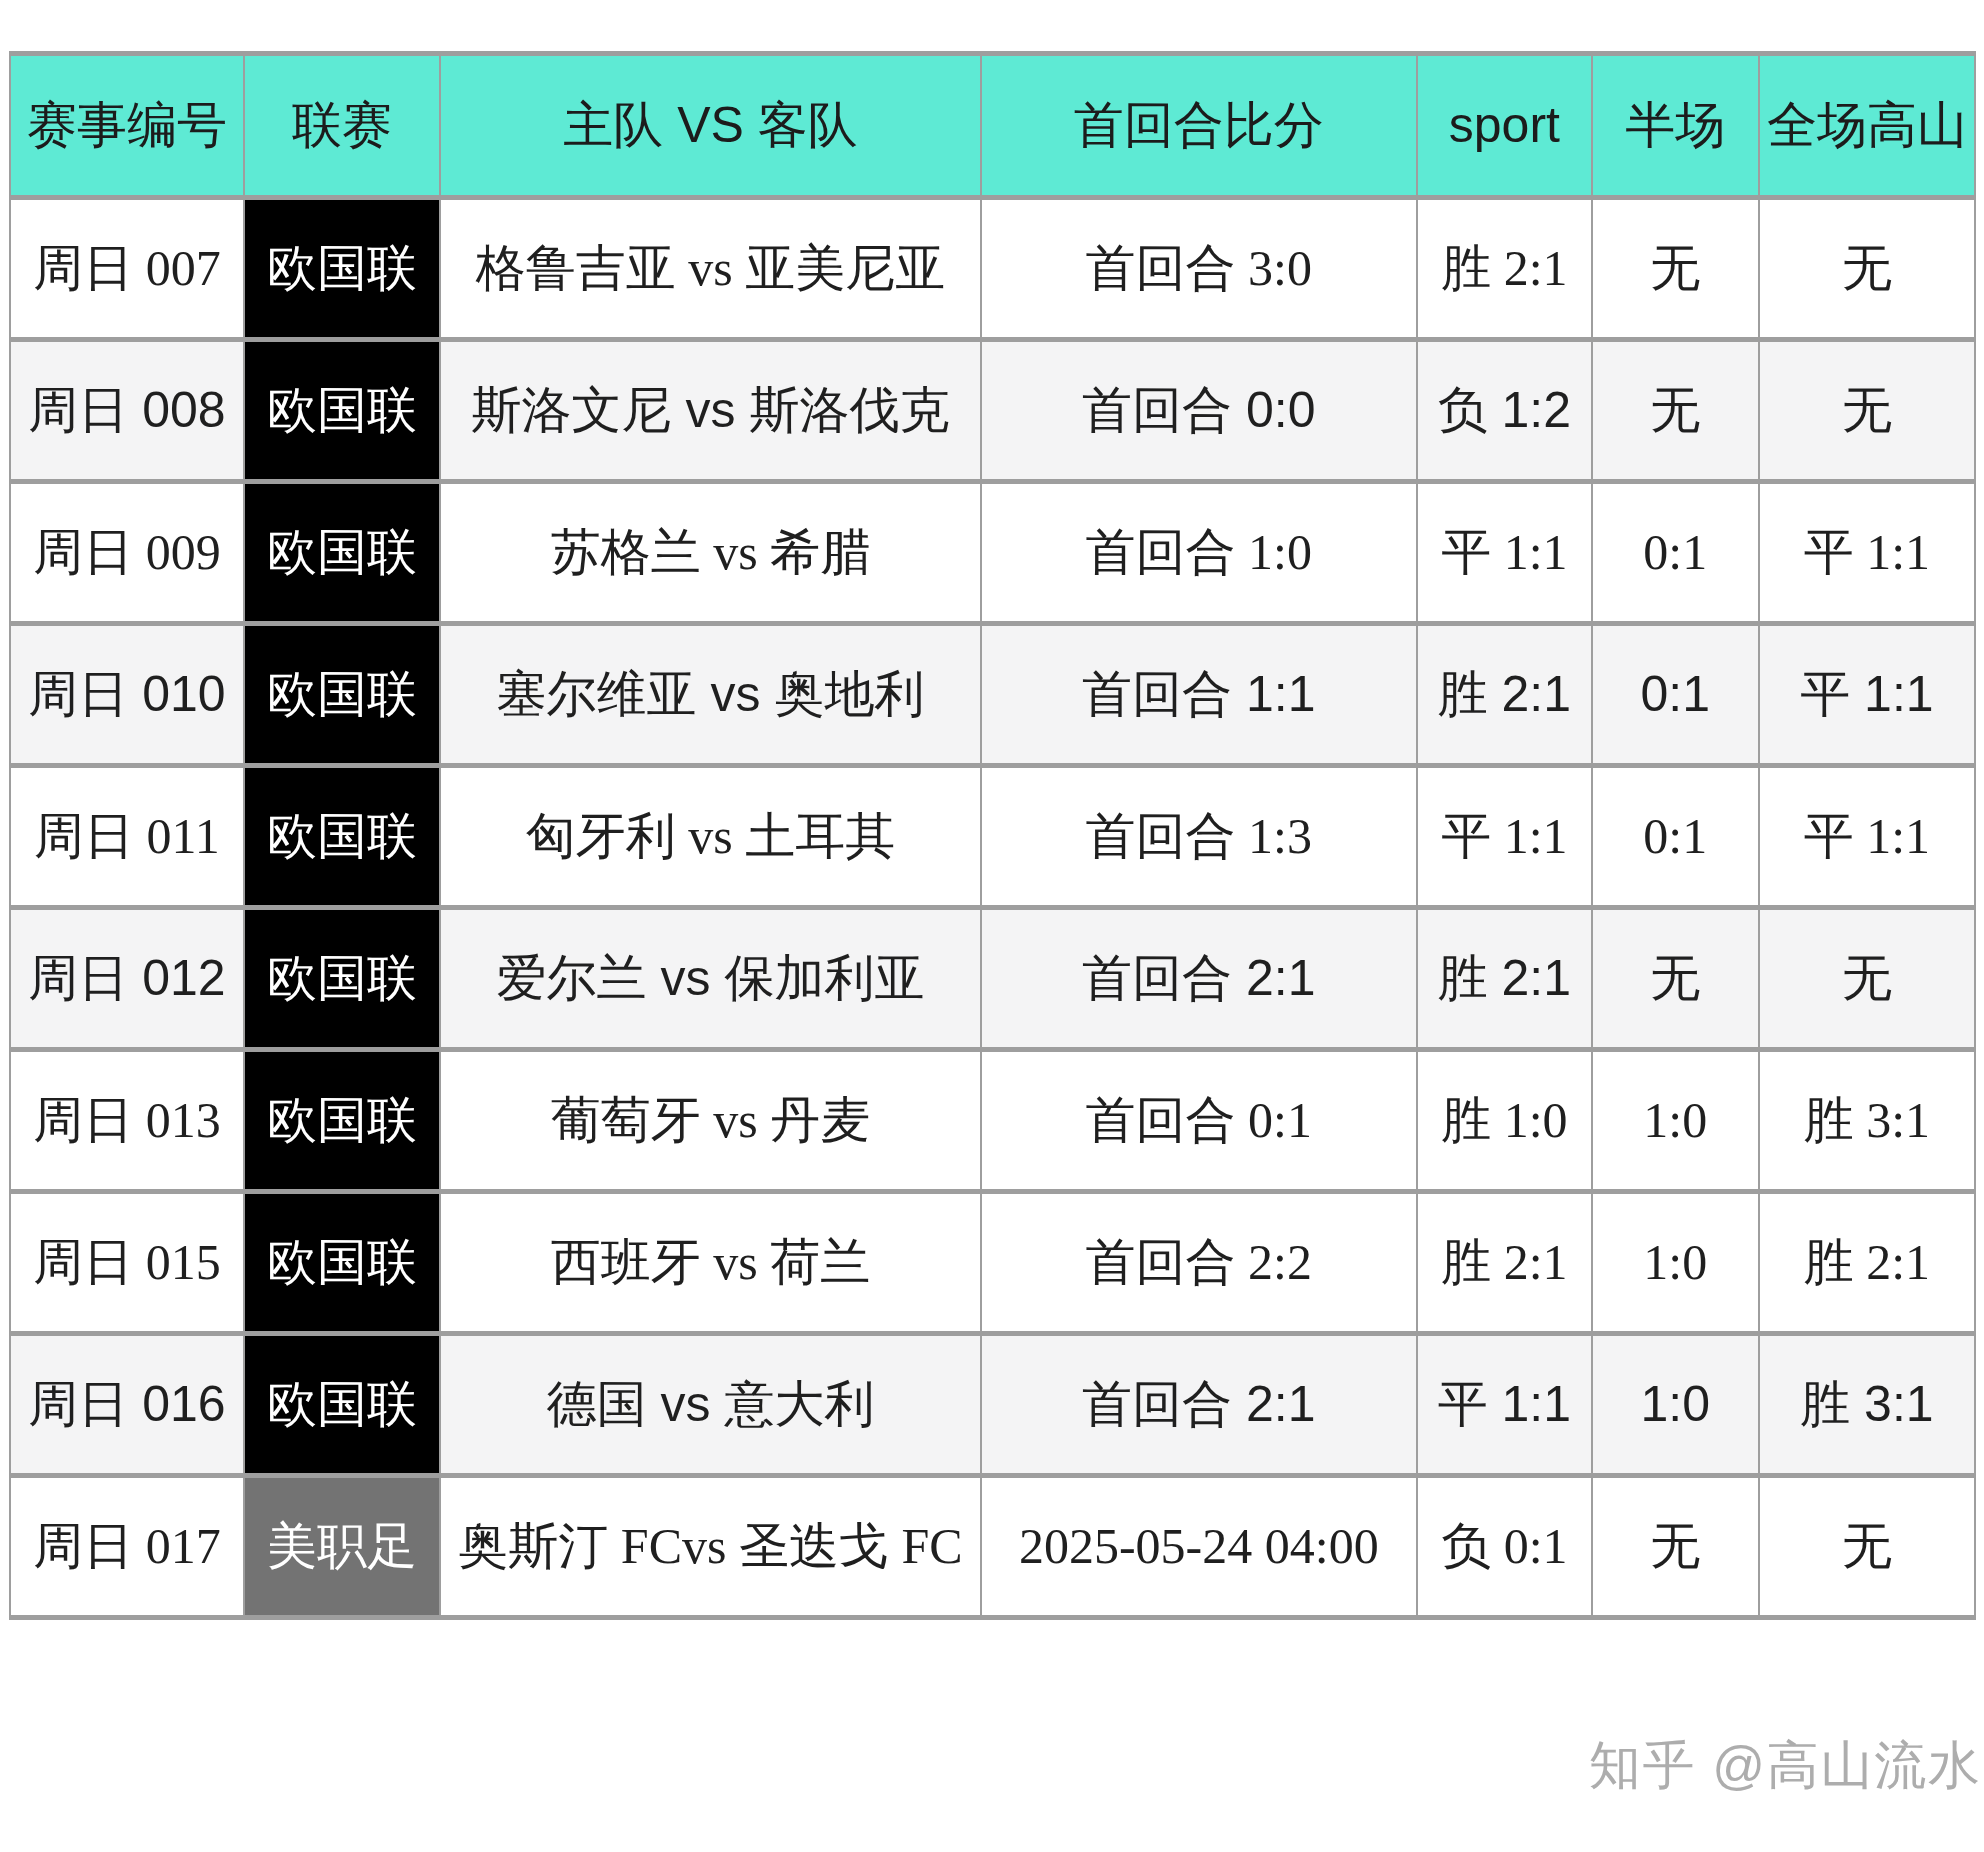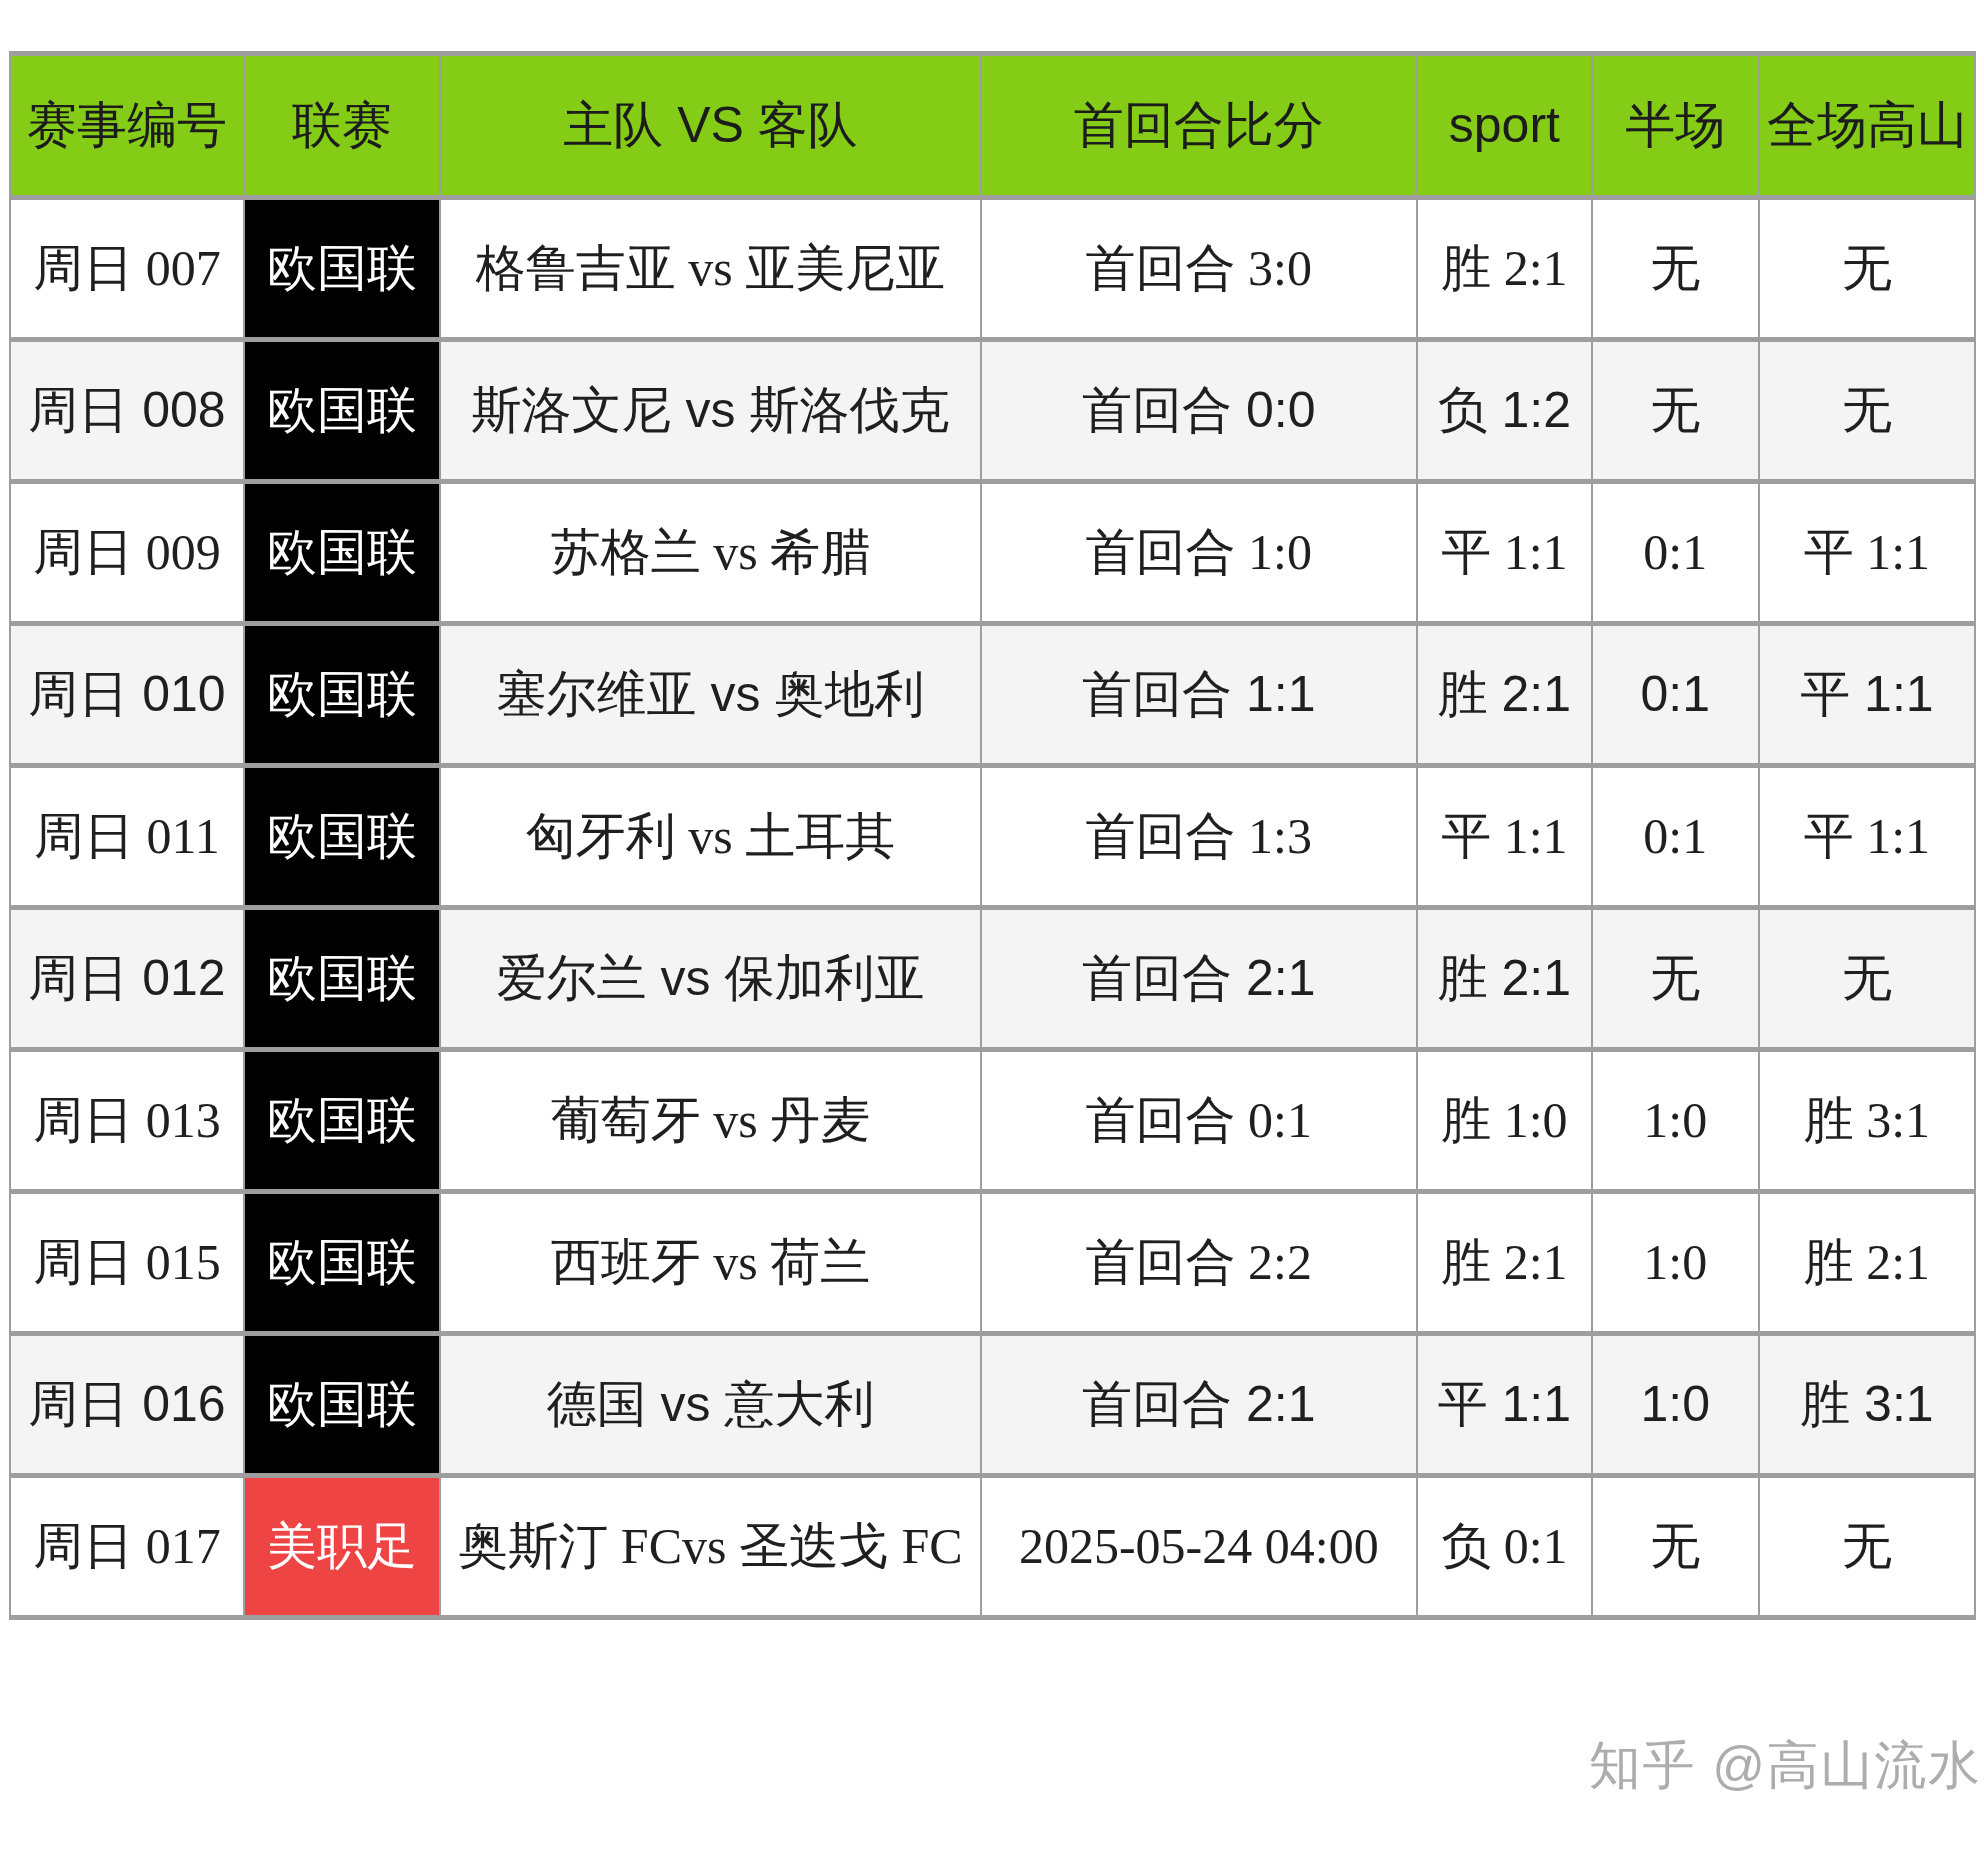--- a/index.html
+++ b/index.html
@@ -30,21 +30,21 @@
     vertical-align: middle;
     font-size: 50px;
     line-height: 1.15;
     color: #1f1f1f;
     font-weight: 400;
     overflow: hidden;
     white-space: nowrap;
   }
   th {
     height: 137px;
-    background: #84cc16;
+    background: #5eead4;
     color: #1c1c1c;
   }
   td {
     height: 135px;
   }
   tr.stripe-white td { background: #ffffff; font-family: Liberation Serif, serif; }
   tr.stripe-gray  td { background: #f4f4f5; }
   td.c-league {
     color: #ffffff;
   }
@@ -160,21 +160,21 @@
     <td class="c-no">周日 016</td>
     <td class="c-league" style="background: rgb(0, 0, 0);">欧国联</td>
     <td class="c-teams">德国 vs 意大利</td>
     <td class="c-first">首回合 2:1</td>
     <td class="c-sport">平 1:1</td>
     <td class="c-half">1:0</td>
     <td class="c-full">胜 3:1</td>
   </tr>
       <tr class="stripe-white">
     <td class="c-no">周日 017</td>
-    <td class="c-league" style="background: #ef4444;">美职足</td>
+    <td class="c-league" style="background: #737373;">美职足</td>
     <td class="c-teams">奥斯汀 FCvs 圣迭戈 FC</td>
     <td class="c-first">2025-05-24 04:00</td>
     <td class="c-sport">负 0:1</td>
     <td class="c-half">无</td>
     <td class="c-full">无</td>
   </tr>
     </tbody>
 </table>
 
 <div class="watermark">知乎 @高山流水</div>

